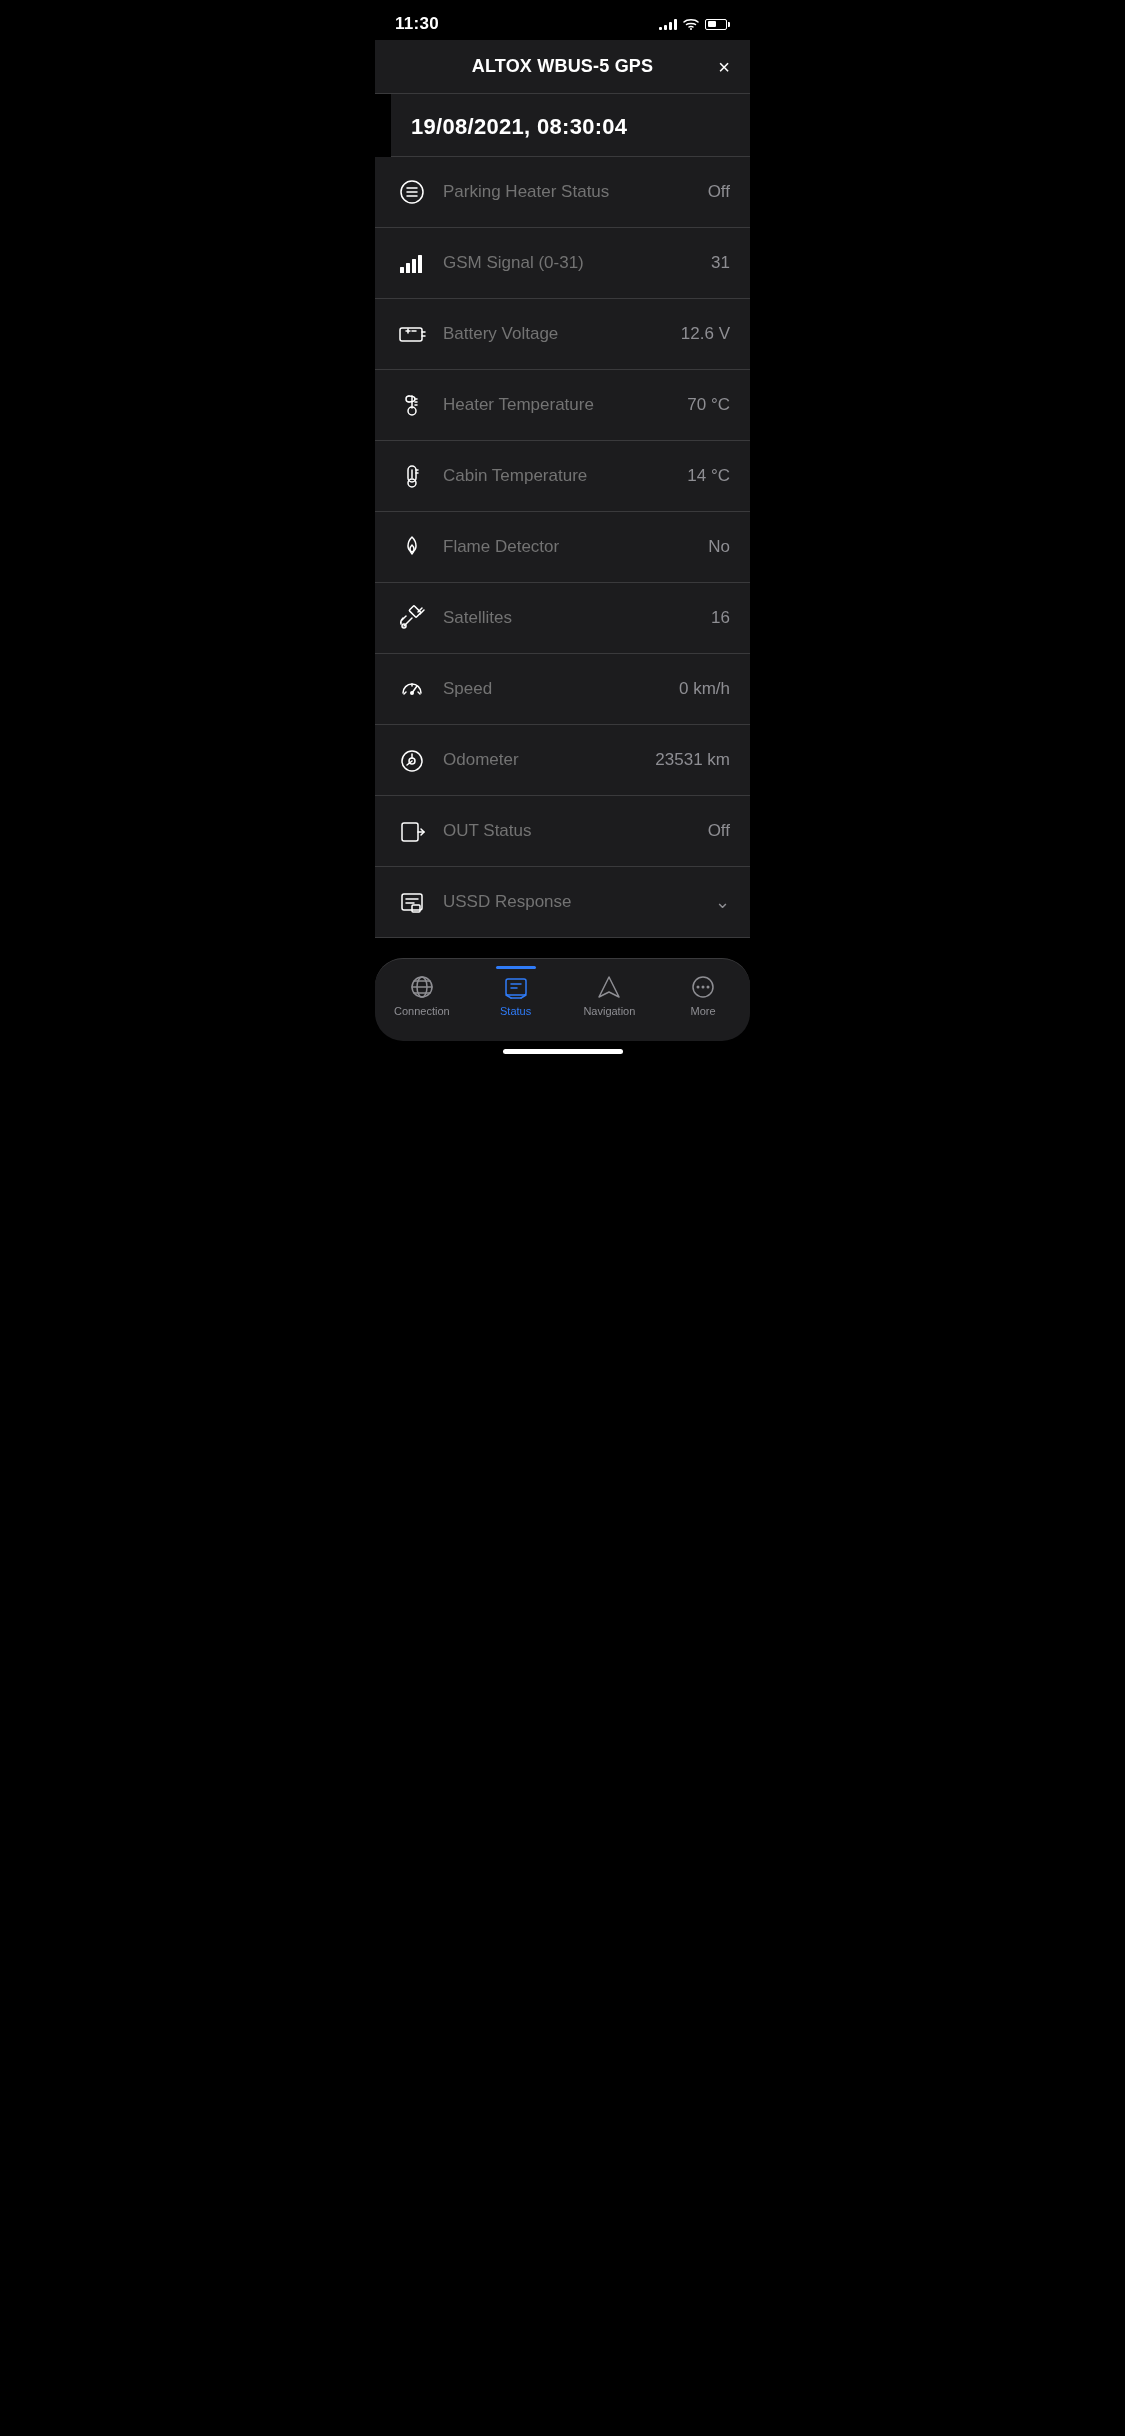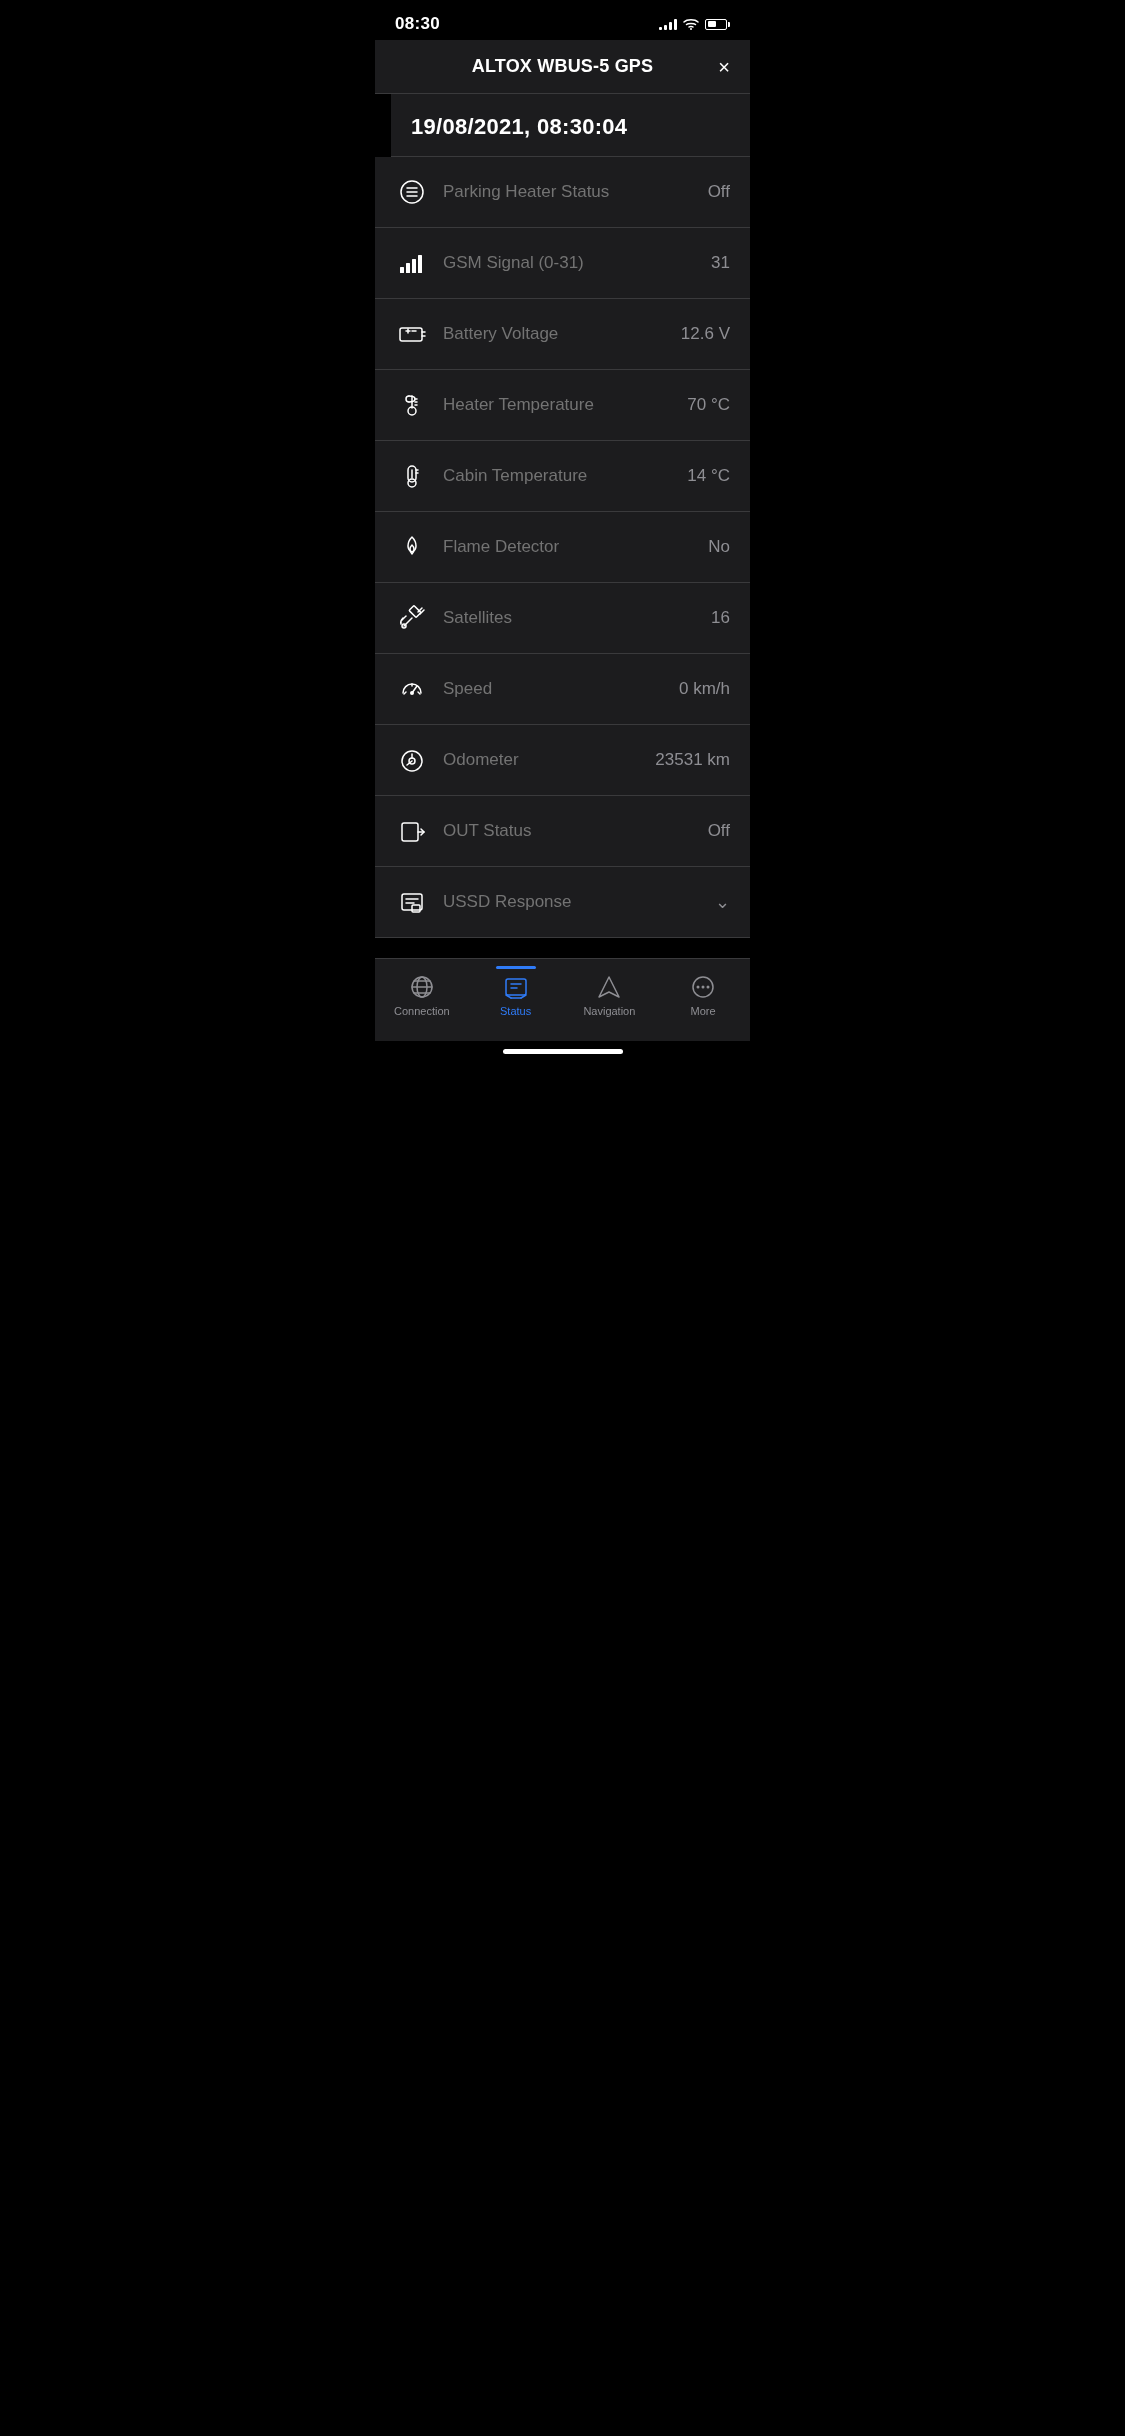--- a/index.html
+++ b/index.html
@@ -187,20 +187,21 @@
     }
 
     
     .tab-bar {
       background: #1c1c1e;
       border-top: 0.5px solid #3a3a3c;
       display: flex;
       padding: 10px 0 20px;
       position: sticky;
       bottom: 0;
+      border-radius: 28px;
     }
 
     .tab-item {
       flex: 1;
       display: flex;
       flex-direction: column;
       align-items: center;
       gap: 4px;
       cursor: pointer;
       padding: 4px 0;
@@ -265,21 +266,21 @@
       width: 120px;
       height: 5px;
       background: #fff;
       border-radius: 3px;
     }
   </style>
 </head>
 <body>
 
 <div class="status-bar">
-  <span class="status-time">08:30</span>
+  <span class="status-time">11:30</span>
   <div class="status-icons">
     <div class="signal-bars">
       <span></span>
         <span></span>
         <span></span>
         <span></span>
     </div>
     <svg width="16" height="12" viewBox="0 0 16 12">
       <path d="M1 4 C4 1 12 1 15 4" stroke="#fff" stroke-width="1.5" stroke-linecap="round" fill="none"></path>
       <path d="M3.5 6.5 C5 5 11 5 12.5 6.5" stroke="#fff" stroke-width="1.5" stroke-linecap="round" fill="none"></path>

